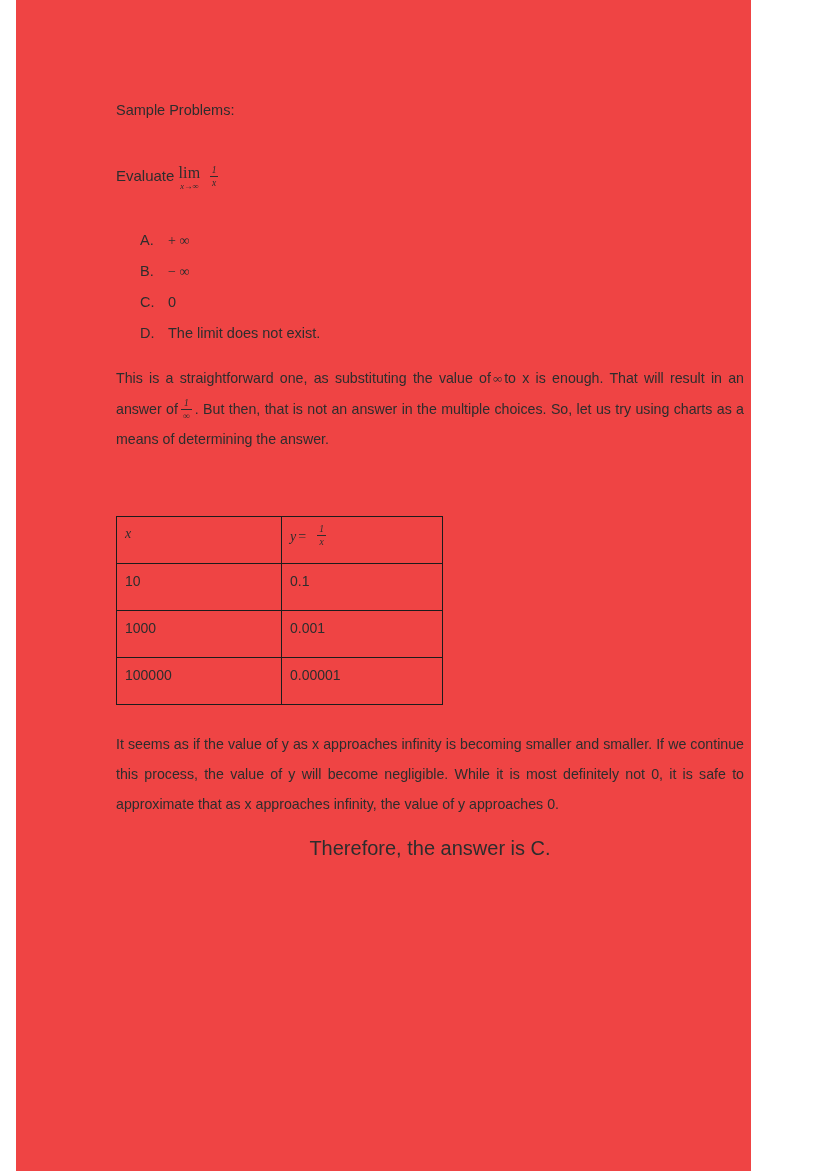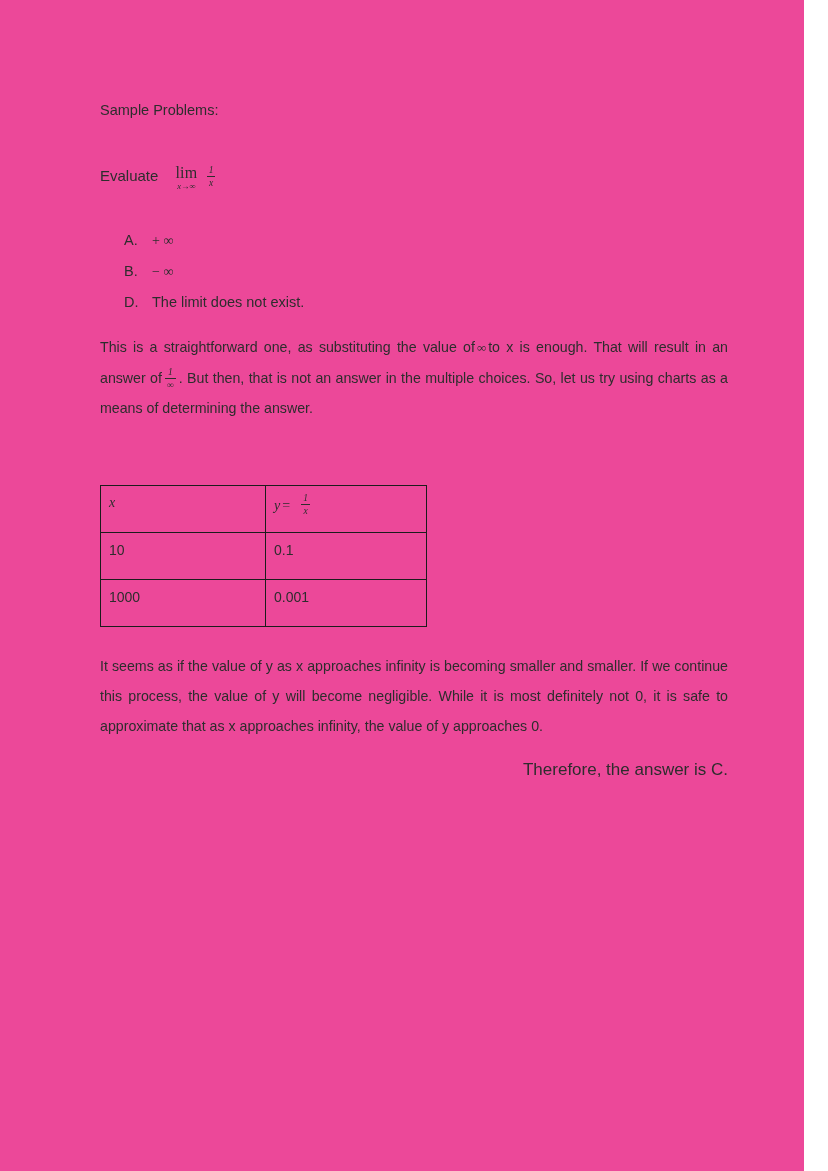--- a/index.html
+++ b/index.html
@@ -10,24 +10,24 @@
   body {
     width: 828px;
     height: 1171px;
     position: relative;
     font-family: "Liberation Sans", sans-serif;
     color: #2d2d2d;
     -webkit-font-smoothing: antialiased;
   }
   .page {
     position: absolute;
-    left: 0; top: 0;
-    width: 804px;
+    left: 16px; top: 0;
+    width: 735px;
     height: 1171px;
-    background: #ec4899;
+    background: #ef4444;
     overflow: hidden;
   }
   .content {
     position: absolute;
     left: 100px;
     top: 100px;
     width: 628px;
   }
 
   
@@ -45,21 +45,21 @@
     white-space: nowrap;
   }
   .evaluate-label {
     font-size: 15px;
   }
 
   
   .limit-expr {
     display: inline-block;
     vertical-align: middle;
-    margin-left: 17px;
+    margin-left: 4px;
     position: relative;
     top: 1px;
   }
   .limit-op {
     display: inline-block;
     text-align: center;
     vertical-align: middle;
     font-family: "Liberation Serif", serif;
   }
   .limit-op .lim-word {
@@ -176,23 +176,23 @@
   }
   .cell-val {
     font-size: 14px;
   }
 
   .closing {
     margin-top: 24px;
   }
   .final-line {
     margin-top: 2px;
-    font-size: 17px;
+    font-size: 20px;
     line-height: 30px;
-    text-align: right;
+    text-align: center;
     color: #2d2d2d;
   }
 </style>
 </head>
 <body>
 
 <div class="page">
   <div class="content">
 
     <p class="heading">Sample Problems:</p>
@@ -200,20 +200,23 @@
     <div class="evaluate-line">
       <span class="evaluate-label">Evaluate</span><span class="limit-expr"><span class="limit-op"><span class="lim-word">lim</span><span class="lim-sub">x→∞</span></span><span class="frac"><span class="num">1</span><span class="bar"></span><span class="den">x</span></span></span>
     </div>
 
     <div class="choices">
       <div class="choice">
         <span class="letter">A.</span><span class="val-inf">+ ∞</span>
       </div>
       <div class="choice">
         <span class="letter">B.</span><span class="val-inf">− ∞</span>
+      </div>
+      <div class="choice">
+        <span class="letter">C.</span><span class="val-txt">0</span>
       </div>
       <div class="choice">
         <span class="letter">D.</span><span class="val-txt">The limit does not exist.</span>
       </div>
     </div>
 
     <p class="para"><span>This is a straightforward one, as substituting the value of</span><span class="infsym">∞</span><span>to x is enough. That will result in an answer of</span><span class="frac inline-frac"><span class="num">1</span><span class="bar"></span><span class="den">∞</span></span><span>. But then, that is not an answer in the multiple choices. So, let us try using charts as a means of determining the answer.</span></p>
 
     <div class="table-wrap">
       <table class="data-table">
@@ -231,20 +234,24 @@
             </td>
           </tr>
           <tr>
             <td><span class="cell-val">10</span></td>
             <td><span class="cell-val">0.1</span></td>
           </tr>
           <tr>
             <td><span class="cell-val">1000</span></td>
             <td><span class="cell-val">0.001</span></td>
           </tr>
+          <tr>
+            <td><span class="cell-val">100000</span></td>
+            <td><span class="cell-val">0.00001</span></td>
+          </tr>
         </tbody>
       </table>
     </div>
 
     <p class="para closing">It seems as if the value of y as x approaches infinity is becoming smaller and smaller. If we continue this process, the value of y will become negligible. While it is most definitely not 0, it is safe to approximate that as x approaches infinity, the value of y approaches 0.</p>
     <p class="final-line">Therefore, the answer is C.</p>
 
   </div>
 </div>
 

